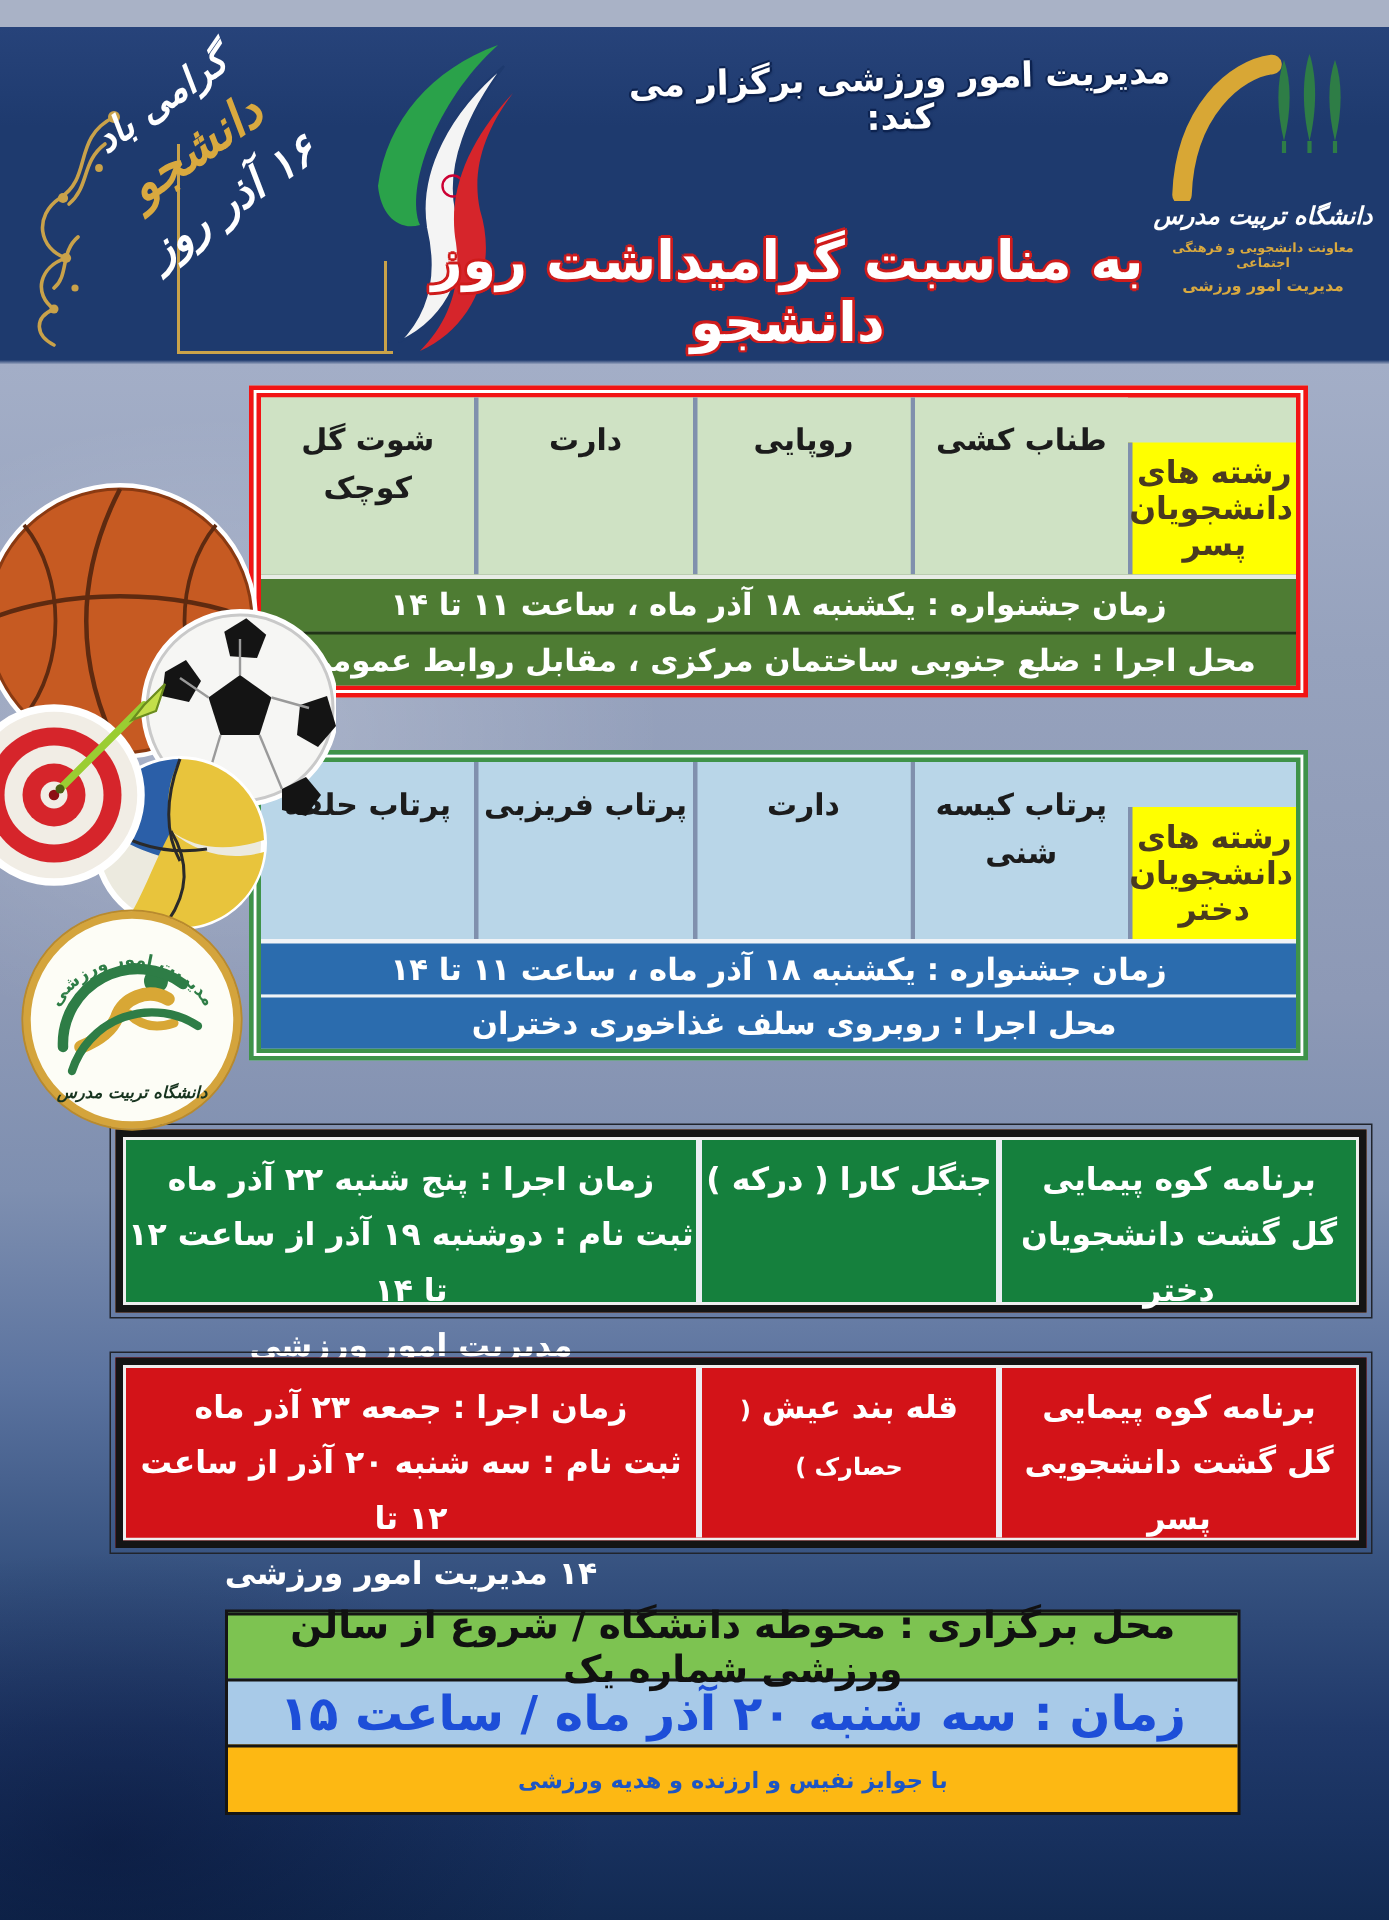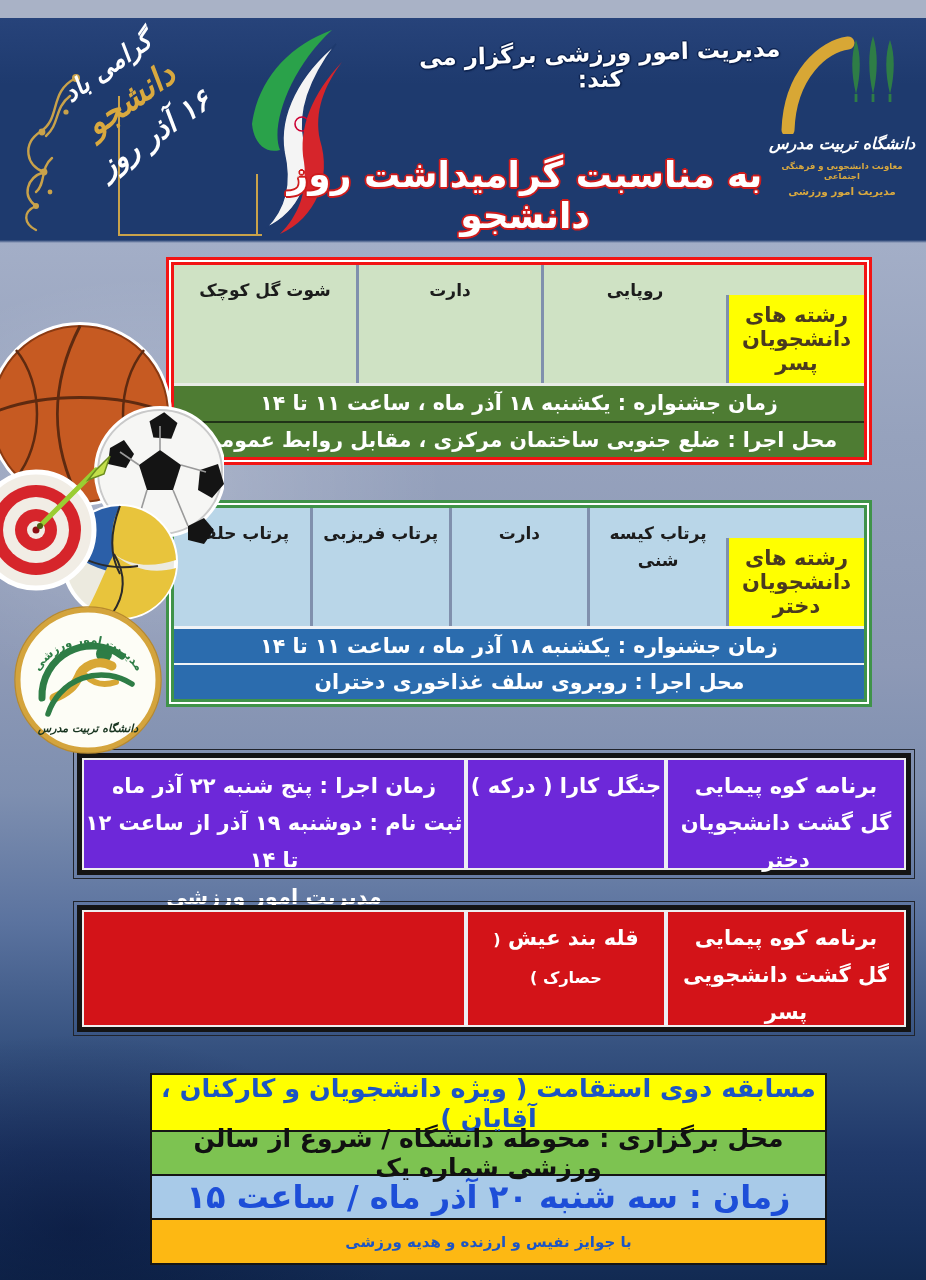--- a/index.html
+++ b/index.html
@@ -37,38 +37,38 @@
   
   .uni{right:6px;top:8px;width:156px;height:210px;text-align:center;color:#fff;}
   .uni-name{font-size:16px;font-weight:bold;font-style:italic;margin-top:-4px;}
   .uni-sub1{font-size:8.5px;font-weight:bold;color:#d9a93f;margin-top:8px;text-align:center;}
   .uni-sub2{font-size:10.5px;font-weight:bold;color:#d9a93f;margin-top:4px;}
   
   .etable{left:166px;width:706px;display:flex;flex-direction:column;box-sizing:border-box;}
   .t-boys{top:257px;height:208px;border:3px solid #f21414;box-shadow:inset 0 0 0 2px #ffffff, inset 0 0 0 5px #f21414;padding:5px;background:#cfe2c4;}
   .t-girls{top:500px;height:207px;border:3px solid #3f9349;box-shadow:inset 0 0 0 2px #ffffff, inset 0 0 0 5px #3f9349;padding:5px;background:#b9d6e8;}
   .cells-row{flex:1;display:flex;}
-  .hdr-cell{width:138px;background:#ffff00;color:#4a3a20;font-weight:bold;font-size:21px;text-align:center;
+  .hdr-cell{width:112px;background:#ffff00;color:#4a3a20;font-weight:bold;font-size:21px;text-align:center;
     display:flex;flex-direction:column;justify-content:space-around;padding:8px 2px;box-sizing:border-box;border-left:3px solid #8090ad;margin-top:30px;}
-  .ev-cell{flex:1;font-weight:bold;font-size:17px;color:#1c1c1c;text-align:center;padding-top:12px;box-sizing:border-box;border-left:3px solid #8090ad;line-height:1.6;}
+  .ev-cell{flex:1;font-weight:bold;font-size:20px;color:#1c1c1c;text-align:center;padding-top:12px;box-sizing:border-box;border-left:3px solid #8090ad;line-height:1.6;}
   .t-boys .ev-cell{background:#cfe2c4;}
   .t-girls .ev-cell{background:#b9d6e8;}
   .ev-cell:last-child{border-left:none;}
   .info-row{height:37px;display:flex;align-items:center;justify-content:center;color:#fff;font-weight:bold;font-size:20.5px;}
   .t-boys .info-row{background:#4e7c33;}
   .t-girls .info-row{background:#2b6cae;}
   .t-boys .row-time{border-top:3px solid #e8ece6;}
   .t-boys .row-loc{border-top:2px solid #203317;}
   .t-girls .row-time{border-top:3px solid #f0f3f6;}
   .t-girls .row-loc{border-top:2px solid #f0f3f6;padding-left:21px;}
   
   .hikes{left:77px;width:834px;display:flex;box-sizing:border-box;border:5px solid #141414;box-shadow:inset 0 0 0 2px #eeeeee;outline:1px solid #20242c;outline-offset:3px;padding:2px;}
   .h-girls{top:753px;height:122px;background:#c05b1e;}
   .h-boys{top:905px;height:127px;background:#d31318;}
-  .h-girls .hcell{background:#6d28d9;}
+  .h-girls .hcell{background:#15803d;}
   .h-boys .hcell{background:#d31318;}
   .hcell{color:#fff;font-weight:bold;text-align:center;box-sizing:border-box;padding-top:8px;}
   .hcell .ln{font-size:21px;line-height:37px;}
   .hcell .ln .small{font-size:16px;}
   .h-prog{width:240px;border-left:4px solid #eceef4;}
   .h-dest{width:200px;border-left:4px solid #eceef4;}
   .h-sched{flex:1;}
   
   .race{left:150px;top:1073px;width:677px;border:2px solid #151515;box-sizing:border-box;}
   .race .rrow{display:flex;align-items:center;justify-content:center;font-weight:bold;text-align:center;}
@@ -143,20 +143,21 @@
     </div>
   </div>
 
   <div class="abs etable t-boys">
     <div class="cells-row">
       <div class="hdr-cell">
         <div>رشته های</div>
         <div>دانشجویان</div>
         <div>پسر</div>
       </div>
+      <div class="ev-cell">طناب کشی</div>
       <div class="ev-cell">روپایی</div>
       <div class="ev-cell">دارت</div>
       <div class="ev-cell">شوت گل کوچک</div>
     </div>
     <div class="info-row row-time">زمان جشنواره : یکشنبه ۱۸ آذر ماه ، ساعت ۱۱ تا ۱۴</div>
     <div class="info-row row-loc">محل اجرا : ضلع جنوبی ساختمان مرکزی ، مقابل روابط عمومی</div>
   </div>
 
   <div class="abs etable t-girls">
     <div class="cells-row">
@@ -190,24 +191,28 @@
   </div>
 
   <div class="abs hikes h-boys">
     <div class="hcell h-prog">
       <div class="ln">برنامه کوه پیمایی</div>
       <div class="ln">گل گشت دانشجویی پسر</div>
     </div>
     <div class="hcell h-dest">
       <div class="ln"><span>قله بند عیش</span> <span class="small">( حصارک )</span></div>
     </div>
+    <div class="hcell h-sched">
+      <div class="ln">زمان اجرا : جمعه ۲۳ آذر ماه</div>
+      <div class="ln">ثبت نام : سه شنبه ۲۰ آذر از ساعت ۱۲ تا</div>
+      <div class="ln">۱۴ مدیریت امور ورزشی</div>
+    </div>
   </div>
 
   <div class="abs race">
-    <div class="rrow r-title">مسابقه دوی استقامت ( ویژه دانشجویان و کارکنان ، آقایان )</div>
     <div class="rrow r-venue">محل برگزاری : محوطه دانشگاه / شروع از سالن ورزشی شماره یک</div>
     <div class="rrow r-time">زمان : سه شنبه ۲۰ آذر ماه / ساعت ۱۵</div>
     <div class="rrow r-prize">با جوایز نفیس و ارزنده و هدیه ورزشی</div>
   </div>
 
   <div class="abs cluster">
     <svg width="232" height="306" viewBox="0 0 232 306">
 
       <g>
         <circle cx="88" cy="92" r="90" fill="#c65a22" stroke="#fff" stroke-width="4"></circle>

